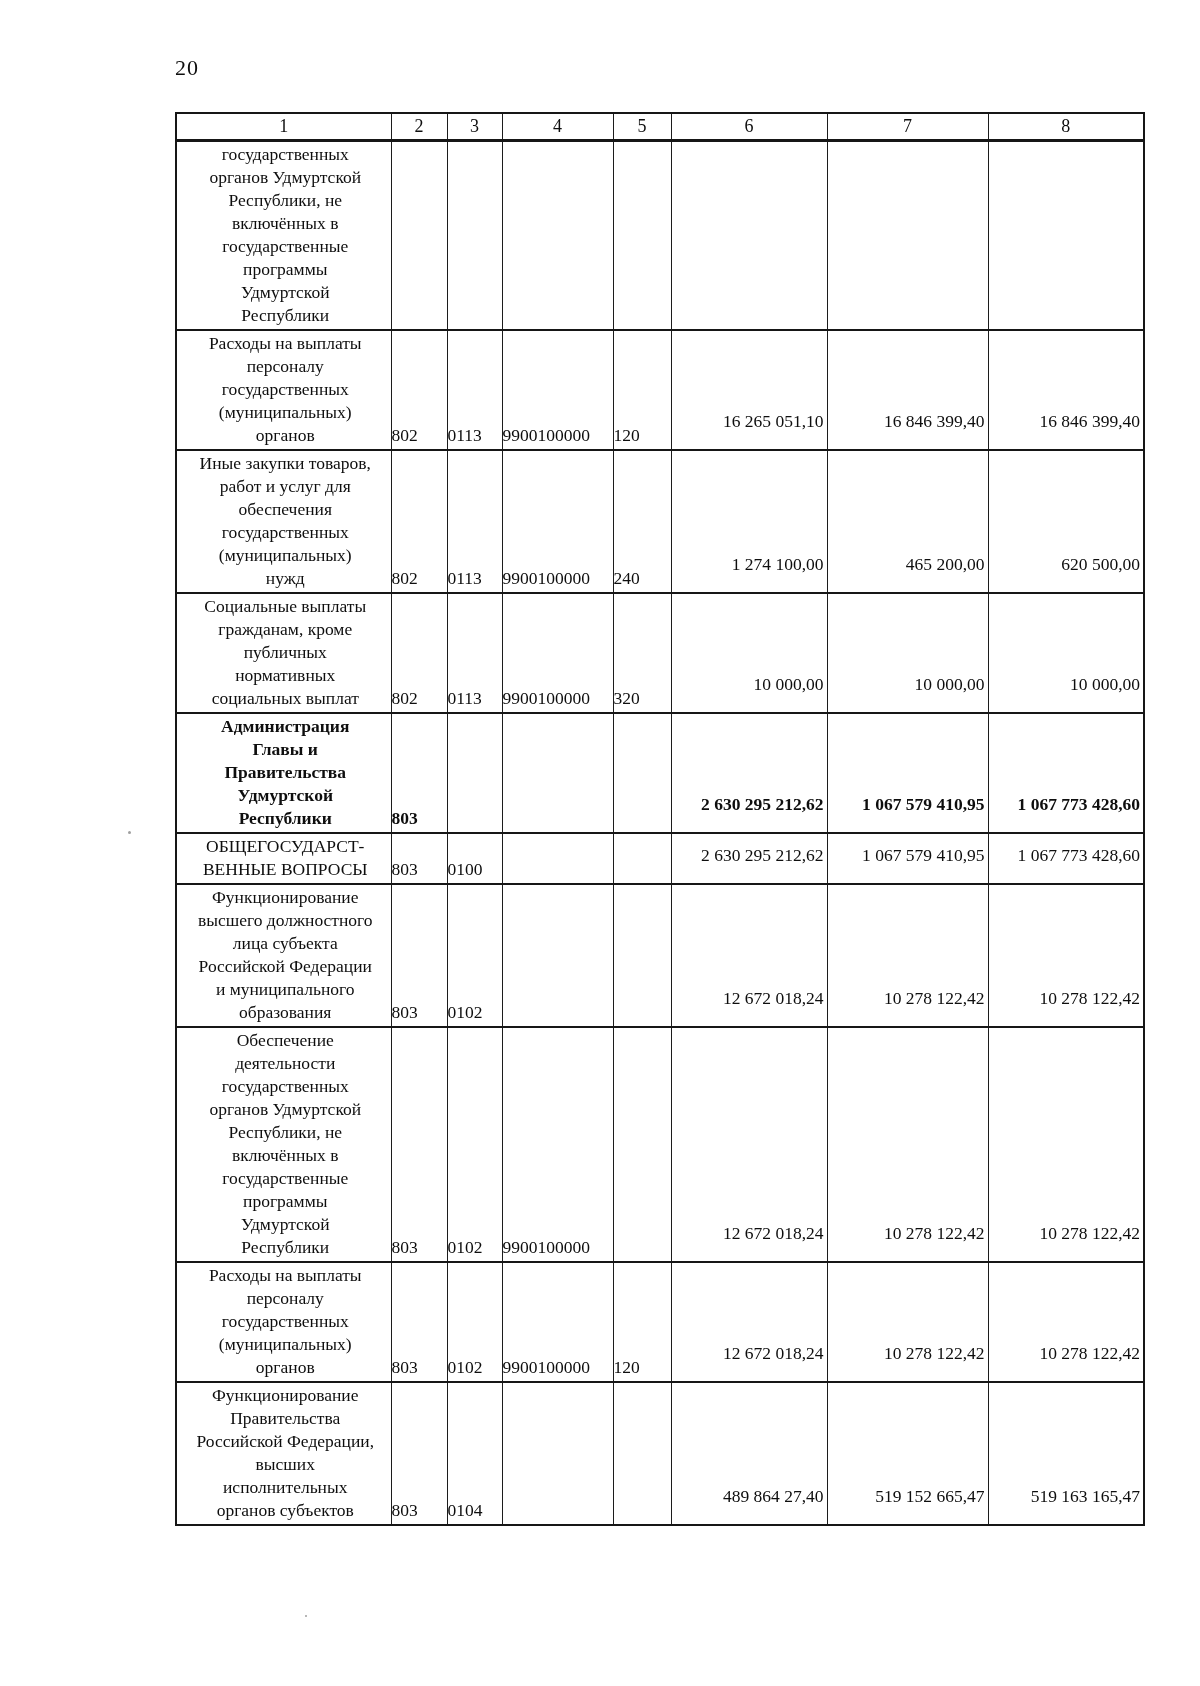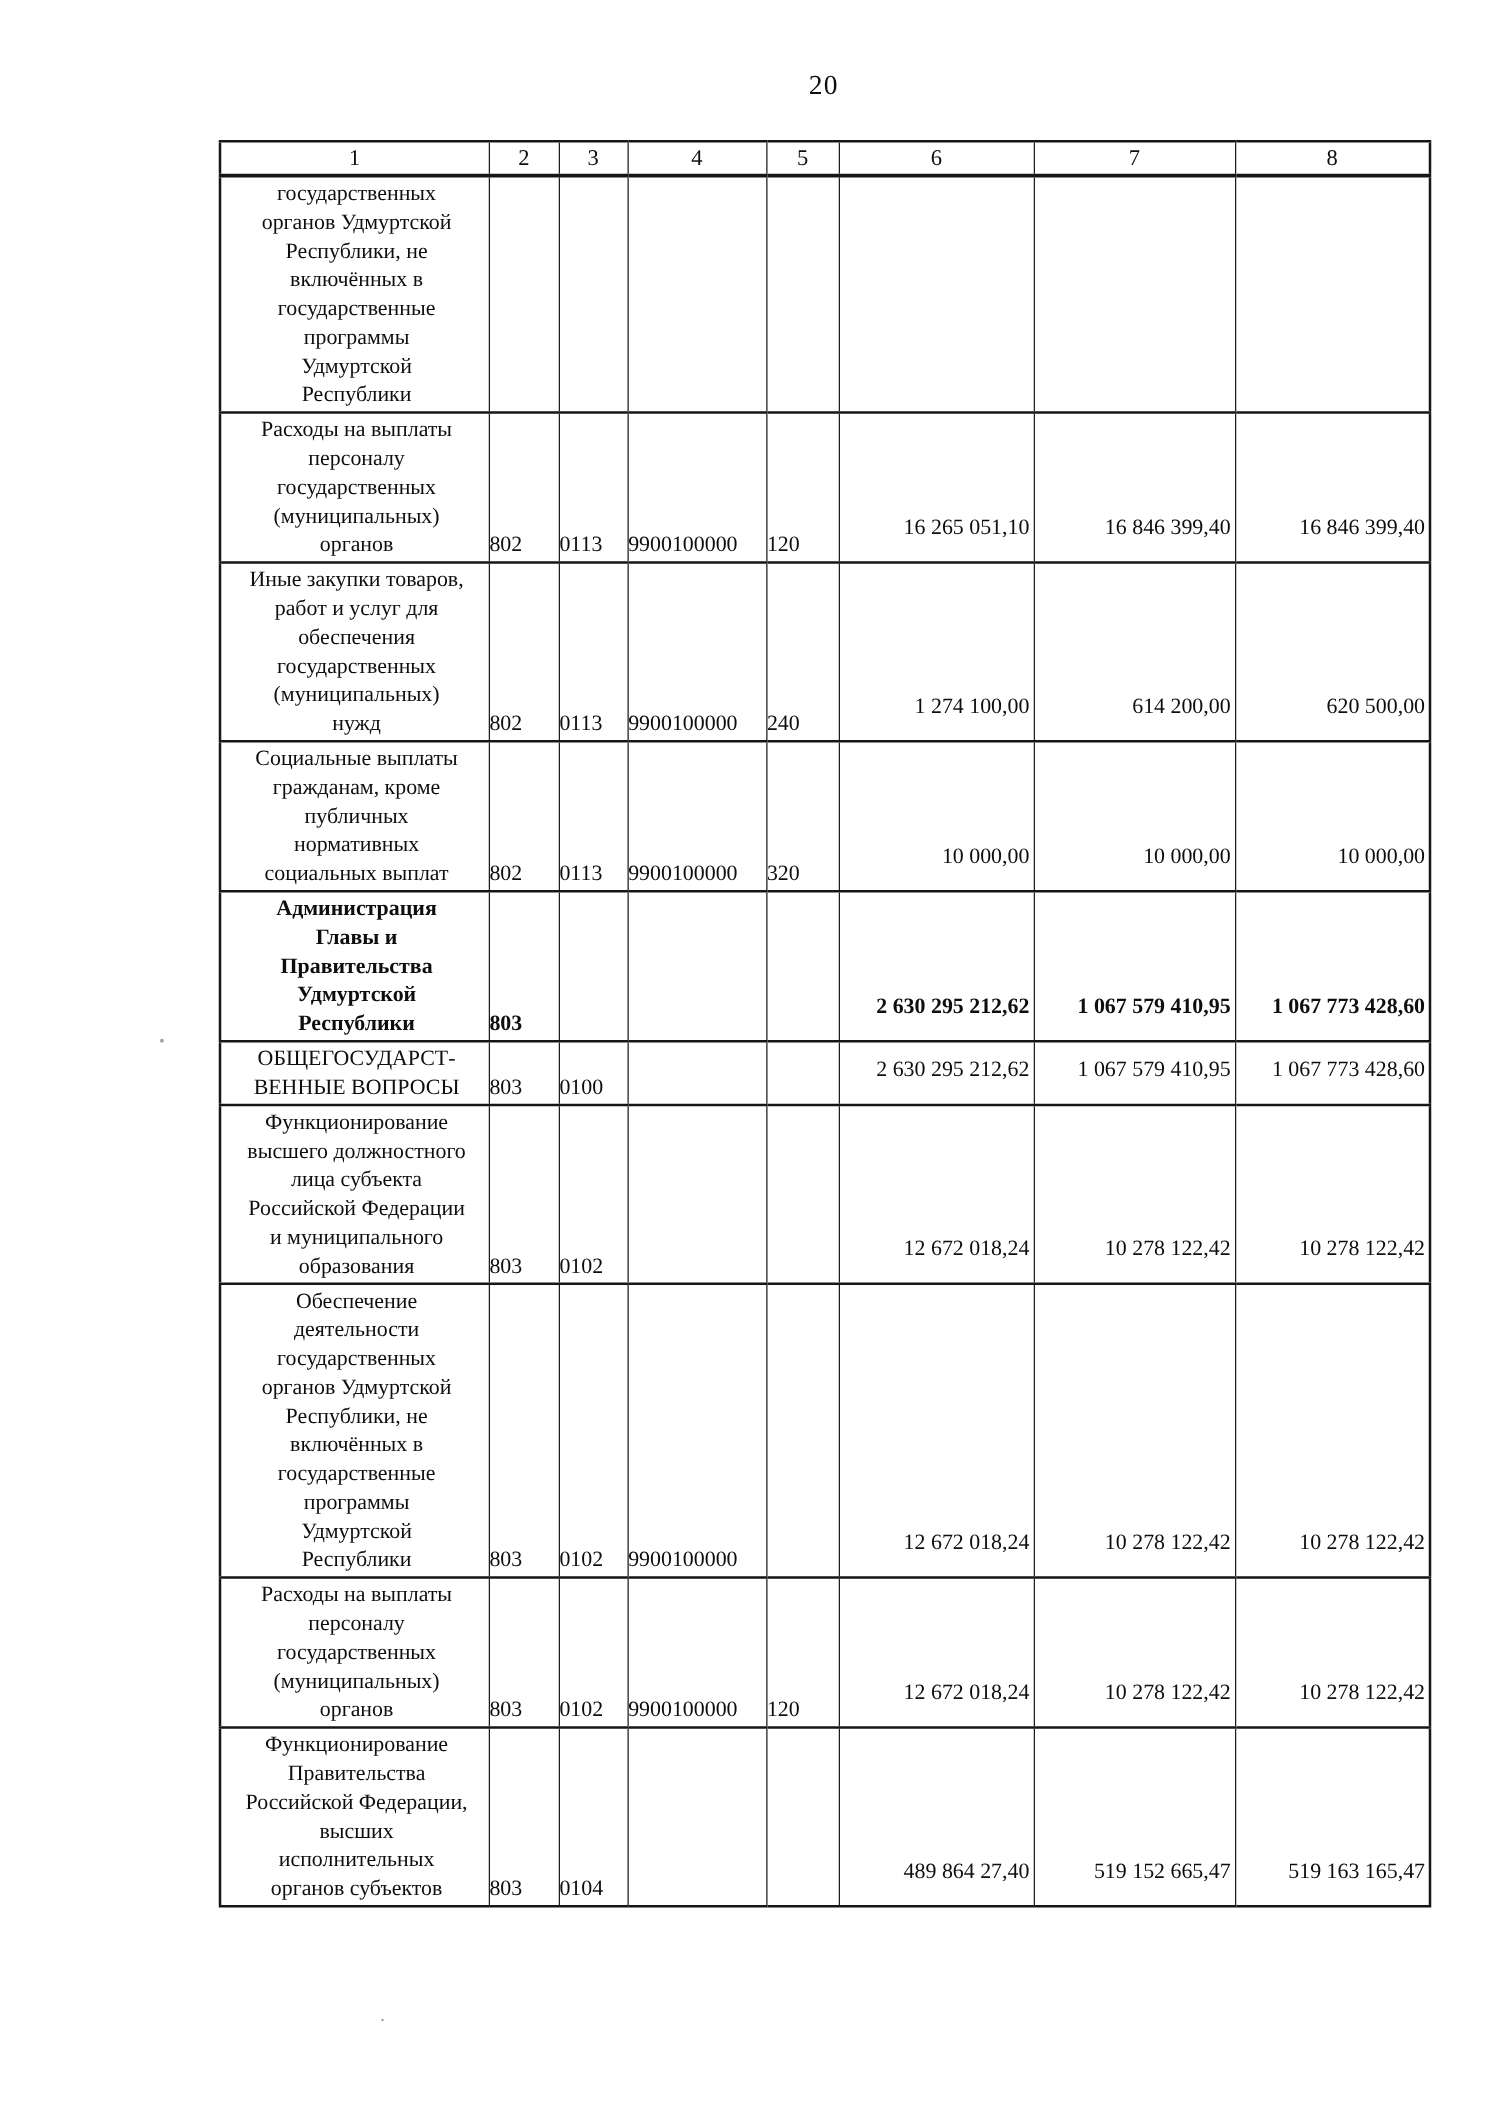--- a/index.html
+++ b/index.html
@@ -13,21 +13,21 @@
     position: relative;
     font-family: "Liberation Serif", "DejaVu Serif", serif;
     color: #0e0e0e;
     -webkit-font-smoothing: antialiased;
   }
   .page-number {
     position: absolute;
     top: 55px;
     left: 175px;
     width: 968px;
-    text-align: center;
+    text-align: left;
     font-size: 22px;
     letter-spacing: 1px;
   }
   table.budget-table {
     position: absolute;
     left: 175px;
     top: 112px;
     width: 968px;
     border-collapse: collapse;
     table-layout: fixed;
@@ -152,21 +152,21 @@
 работ и услуг для
 обеспечения
 государственных
 (муниципальных)
 нужд</td>
         <td class="c2">802</td>
         <td class="c3">0113</td>
         <td class="c4">9900100000</td>
         <td class="c5">240</td>
         <td class="c6">1 274 100,00</td>
-        <td class="c7">614 200,00</td>
+        <td class="c7">465 200,00</td>
         <td class="c8">620 500,00</td>
       </tr>
       <tr>
         <td class="c1">Социальные выплаты
 гражданам, кроме
 публичных
 нормативных
 социальных выплат</td>
         <td class="c2">802</td>
         <td class="c3">0113</td>

